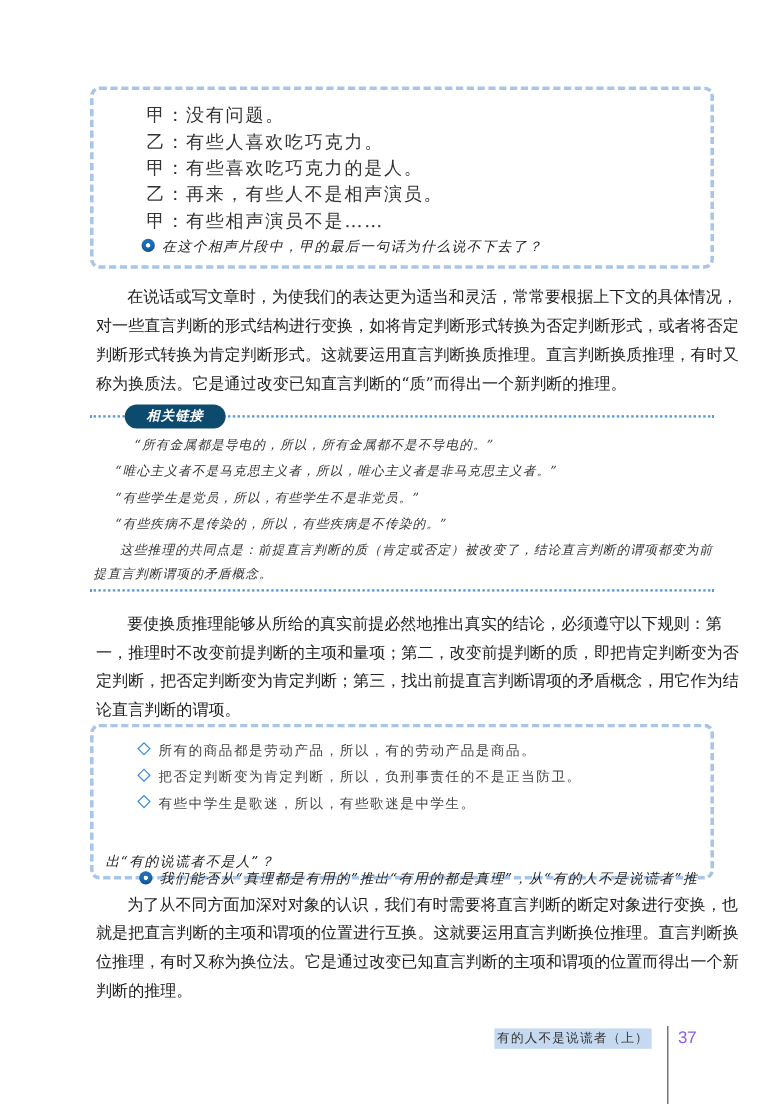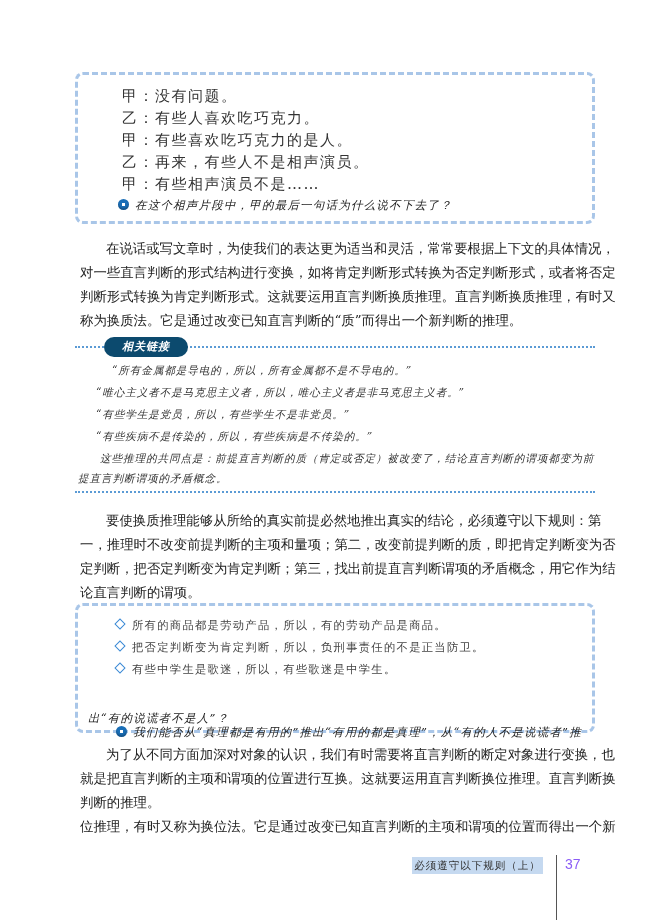--- a/index.html
+++ b/index.html
@@ -189,19 +189,19 @@
   <span class="diamond"></span><span>有些中学生是歌迷，所以，有些歌迷是中学生。</span>
 </div>
 <div class="question" style="left:116px; top:689px;margin-top:36px;">
   <span class="q-icon"></span><span>我们能否从“真理都是有用的”推出“有用的都是真理”，从“有的人不是说谎者”推</span>
 </div>
 <div class="question" style="left:88px; top:711px;">出“有的说谎者不是人”？</div>
 
 <div class="para" style="top:743px; left:80px;">
   <span class="line" style="padding-left:26px">为了从不同方面加深对对象的认识，我们有时需要将直言判断的断定对象进行变换，也</span>
   <span class="line">就是把直言判断的主项和谓项的位置进行互换。这就要运用直言判断换位推理。直言判断换</span>
+  <span class="line">位推理，有时又称为换位法。它是通过改变已知直言判断的主项和谓项的位置而得出一个新</span>
   <span class="line">判断的推理。</span>
-  <span class="line">位推理，有时又称为换位法。它是通过改变已知直言判断的主项和谓项的位置而得出一个新</span>
-</div>
-
-<div class="footer-label">必须遵守以下规则（上）</div>
+</div>
+
+<div class="footer-label">有的人不是说谎者（上）</div>
 <div class="footer-divider"></div>
 <div class="page-number">37</div>
 
 </body></html>

